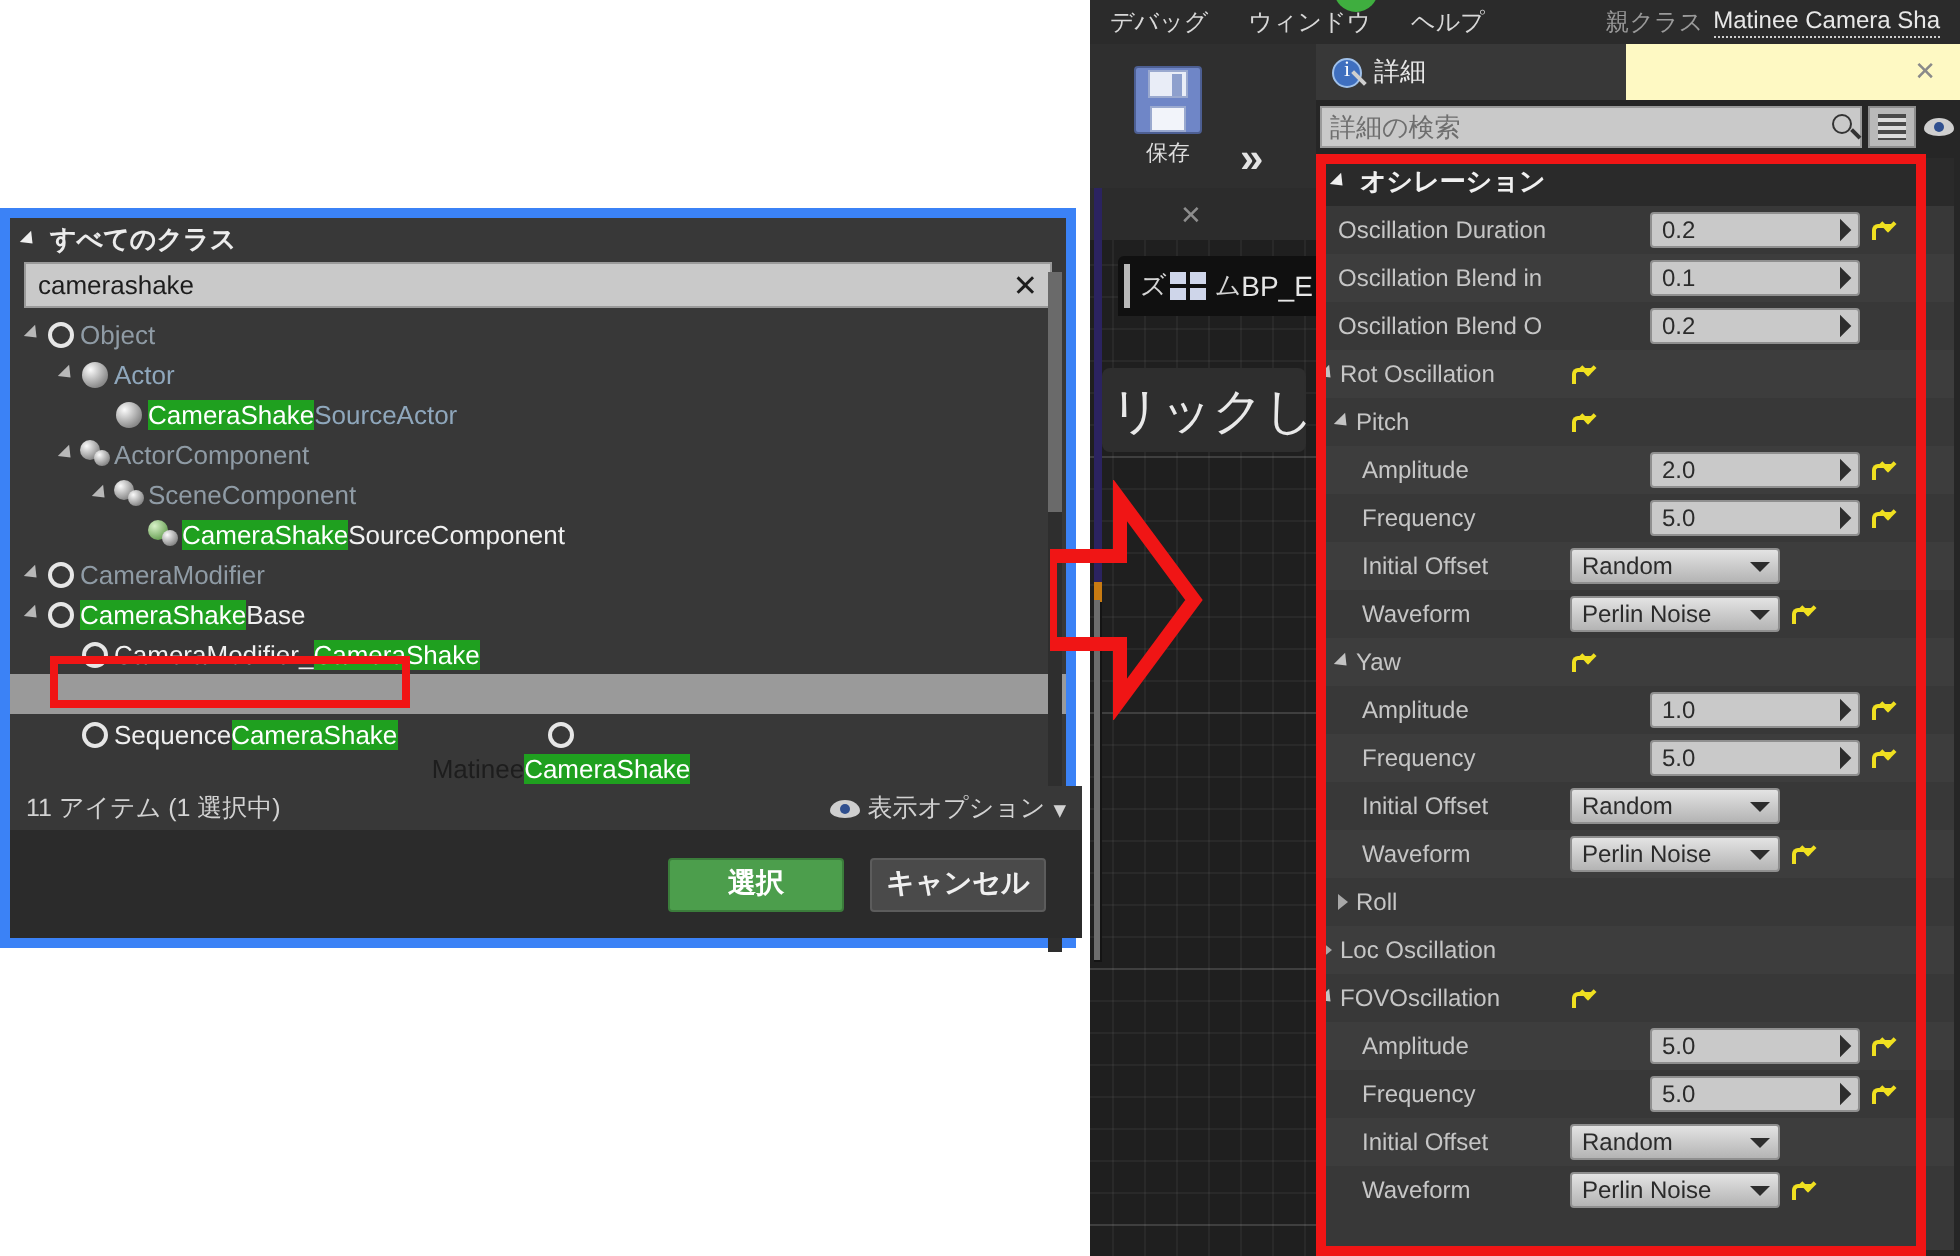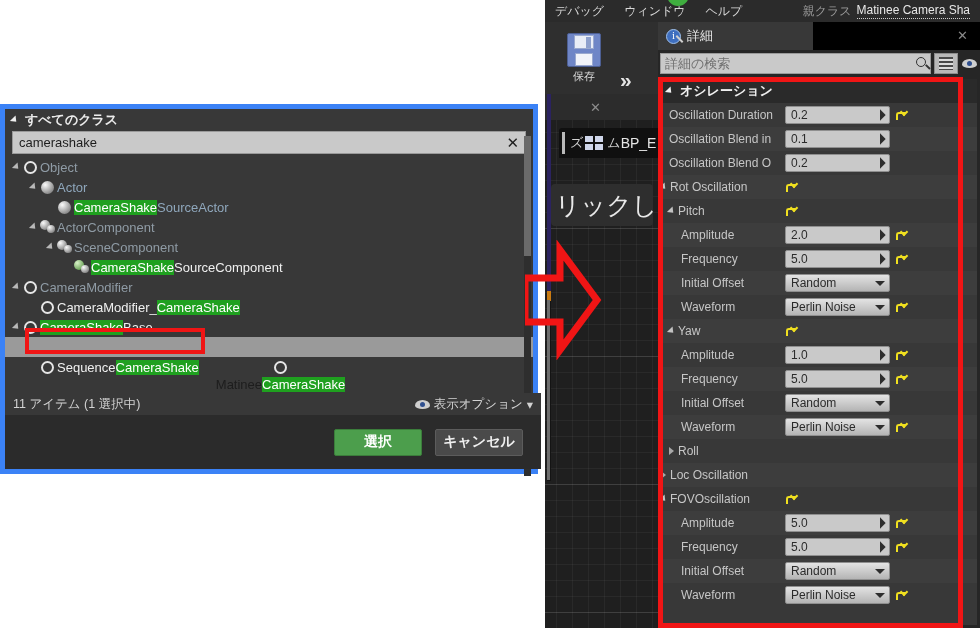--- a/index.html
+++ b/index.html
@@ -114,21 +114,21 @@
   
   .rail-blue { position:absolute; left:2px; top:94px; width:4px; height:197px; background:#2b2360;}
   .rail-orange { position:absolute; left:2px; top:291px; width:4px; height:10px; background:#c97b12;}
   .rail-dark { position:absolute; left:2px; top:301px; width:4px; height:180px; background:#141414;}
   .rail-grey { position:absolute; left:2px; top:300px; width:3px; height:180px; background:#6d6d6d;}
 
   
   .details-panel {
     position:absolute; left:113px; top:22px; width:322px; height:606px; background:#262626;
   }
-  .tabrow { position:absolute; left:0; top:0; width:322px; height:28px; background:#000000; }
+  .tabrow { position:absolute; left:0; top:0; width:322px; height:28px; background:#fef9c3; }
   .tab-details {
     position:absolute; left:0; top:0; width:155px; height:28px; background:#383838;
     display:flex; align-items:center; padding-left:8px; gap:6px;
   }
   .tab-ico {
     width:15px; height:15px; border-radius:50%; background:#3f6fbf;
     border:1px solid #9fc0ea; position:relative;
   }
   .tab-ico:after {
     content:"i"; position:absolute; left:5px; top:-1px; color:#fff; font-size:11px;
@@ -212,21 +212,21 @@
   .tri {
     width:0; height:0; margin-right:4px; flex:0 0 auto;
   }
   .tri.open { border-left:5px solid #c3c3c3; border-top:4px solid transparent; border-bottom:4px solid transparent; transform:rotate(45deg);}
   .tri.closed { border-left:5px solid #a8a8a8; border-top:4px solid transparent; border-bottom:4px solid transparent;}
   .tri.cat { border-left:5px solid #efefef; border-top:4px solid transparent; border-bottom:4px solid transparent; transform:rotate(45deg); margin-left:2px;}
 
   .numfield {
     width:105px; height:18px; background:#c9c9c9; border:1px solid #8f8f8f;
     border-radius:2px; display:flex; align-items:center; justify-content:space-between;
-    padding:0 3px 0 5px; color:#2b2b2b; font-size:12px;
+    padding:0 3px 0 5px; color:#2b2b2b; font-size:12px;margin-left:40px;
   }
   .spin {
     width:0; height:0; border-left:8px solid transparent; border-bottom:8px solid #2d2d2d;
     transform:rotate(-45deg); margin-right:2px;
   }
   .combo {
     width:105px; height:18px;
     background:linear-gradient(#e3e3e3,#b4b4b4); border:1px solid #8f8f8f;
     border-radius:2px; display:flex; align-items:center; justify-content:space-between;
     padding:0 4px 0 5px; color:#2b2b2b; font-size:12px;
@@ -722,35 +722,35 @@
         </div>
         <div class="tr" style="padding-left: 6px;">
           <span class="tr-tri">
             <i></i>
           </span>
           <span class="tr-ico">
             <span class="ic-ring"></span>
           </span>
           <span class="tr-label dim">CameraModifier</span>
         </div>
-        <div class="tr" style="padding-left: 23px;">
-          <span class="tr-tri"></span>
-          <span class="tr-ico">
-            <span class="ic-ring"></span>
-          </span>
-          <span class="tr-label white"><span>CameraModifier_</span><span class="hl">CameraShake</span></span>
-        </div>
         <div class="tr" style="padding-left: 6px;">
           <span class="tr-tri">
             <i></i>
           </span>
           <span class="tr-ico">
             <span class="ic-ring"></span>
           </span>
           <span class="tr-label white"><span class="hl">CameraShake</span><span>Base</span></span>
+        </div>
+        <div class="tr" style="padding-left: 23px;">
+          <span class="tr-tri"></span>
+          <span class="tr-ico">
+            <span class="ic-ring"></span>
+          </span>
+          <span class="tr-label white"><span>CameraModifier_</span><span class="hl">CameraShake</span></span>
         </div>
         <div class="tr sel" style="padding-left: 23px;">
           <span class="tr-tri"></span>
           <span class="tr-ico">
             <span class="ic-ring"></span>
           </span>
           <span class="tr-label dark"><span>Matinee</span><span class="hl">CameraShake</span></span>
         </div>
         <div class="tr" style="padding-left: 23px;">
           <span class="tr-tri"></span>

